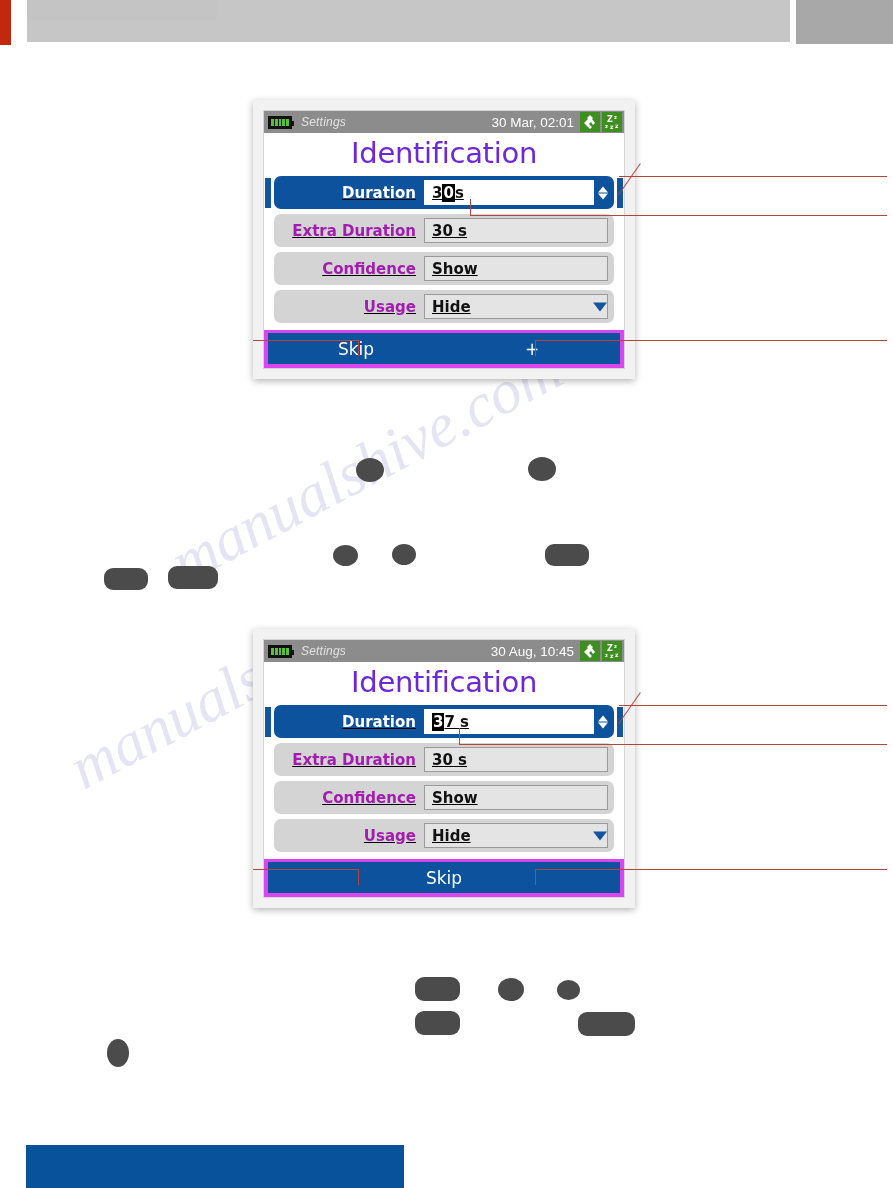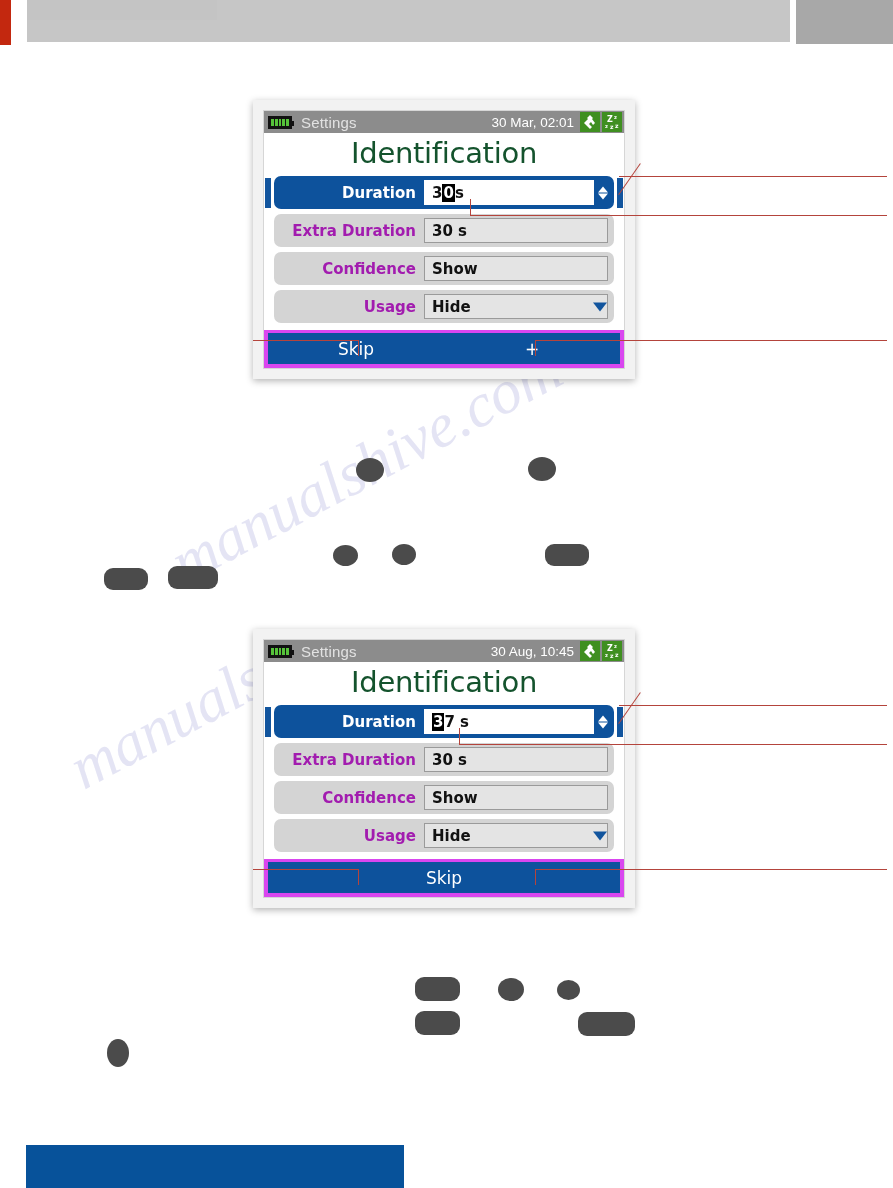--- a/index.html
+++ b/index.html
@@ -117,23 +117,24 @@
     width: 3px; height: 5px;
     background: #111;
   }
   .battery i {
     display: block;
     width: 3px; height: 100%;
     background: #56c23a;
   }
   .status-title {
     color: #e2e2e2;
-    font-size: 15px;
+    font-size: 12px;
     margin-left: 9px;
     letter-spacing: .2px;
+    font-style: italic;
   }
   .status-time {
     margin-left: auto;
     color: #ffffff;
     font-size: 13.5px;
     margin-right: 6px;
   }
   .status-icons { display: flex; gap: 2px; margin-right: 2px; }
   .sicon {
     width: 20px; height: 20px;
@@ -147,27 +148,27 @@
     font-weight: bold;
     line-height: 1;
   }
   .sicon svg { display: block; }
 
   
   .screen-title {
     text-align: center;
     font-family: "DejaVu Sans", sans-serif;
     font-size: 29px;
-    color: #14532d;
+    color: #6d28d9;
     padding: 3px 0 6px 0;
     letter-spacing: -0.3px;
   }
 
   
-  .rows { position: relative; padding: 0 10px 2px 10px; }
+  .rows { position: relative; padding: 0 10px 2px 10px; text-decoration: underline; }
   .scroll-mark {
     position: absolute;
     left: 1px; top: 2px;
     width: 6px; height: 30px;
     background: #12559e;
   }
   .scroll-mark-r {
     position: absolute;
     right: 1px; top: 2px;
     width: 6px; height: 30px;

